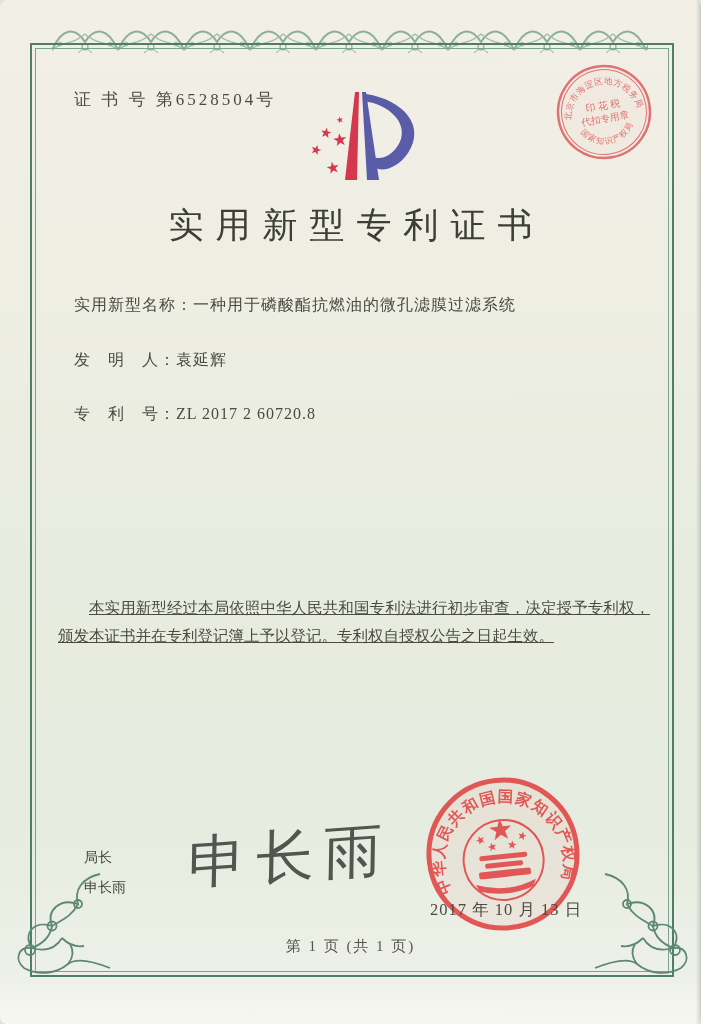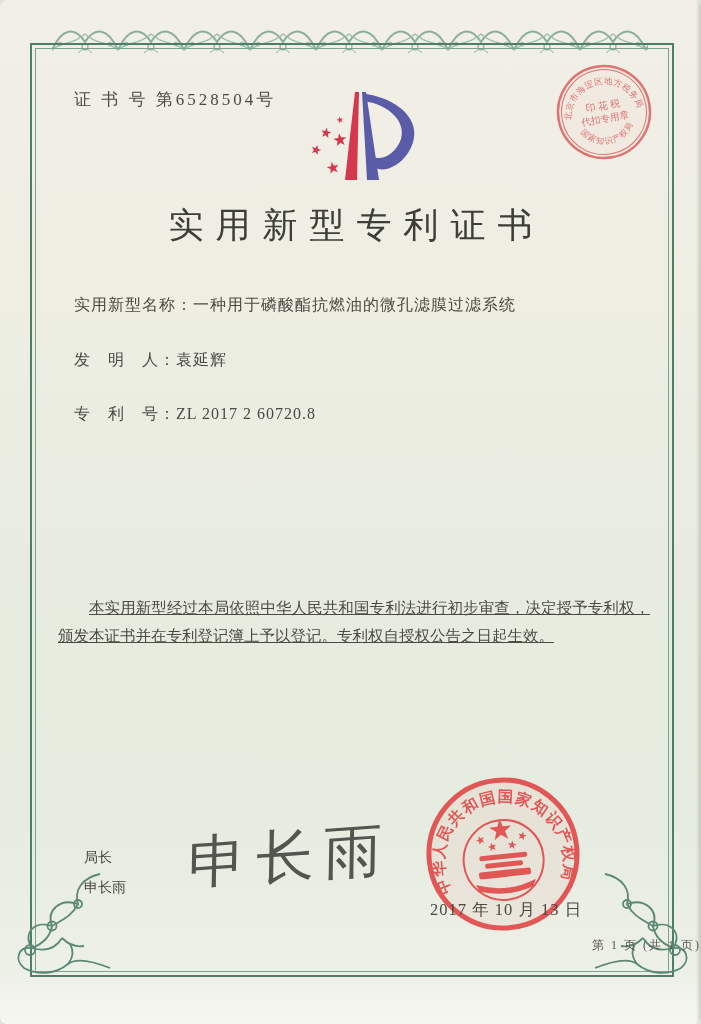--- a/index.html
+++ b/index.html
@@ -57,21 +57,21 @@
     font-size:58px;color:#3d433d;letter-spacing:10px;
     transform:rotate(-4deg) skewX(-5deg);opacity:.88;white-space:nowrap;
   }
   .office-seal{position:absolute;left:423px;top:774px;width:160px;height:160px;transform:rotate(-6deg);opacity:.92;}
   .issue-date{
     position:absolute;left:430px;top:899px;z-index:5;
     font-size:16.5px;color:#4a4a42;letter-spacing:1px;
   }
   .page-footer{
     position:absolute;left:0;top:937px;width:100%;z-index:6;
-    text-align:right;font-size:12px;letter-spacing:2px;color:#55554d;
+    text-align:center;font-size:15px;letter-spacing:2px;color:#55554d;
   }
   svg text{font-family:"Liberation Serif","DejaVu Serif",serif;}
 </style>
 </head>
 <body>
 
 <div class="page">
 
   <svg class="lace-band" viewBox="0 0 596 38">
     <defs>

